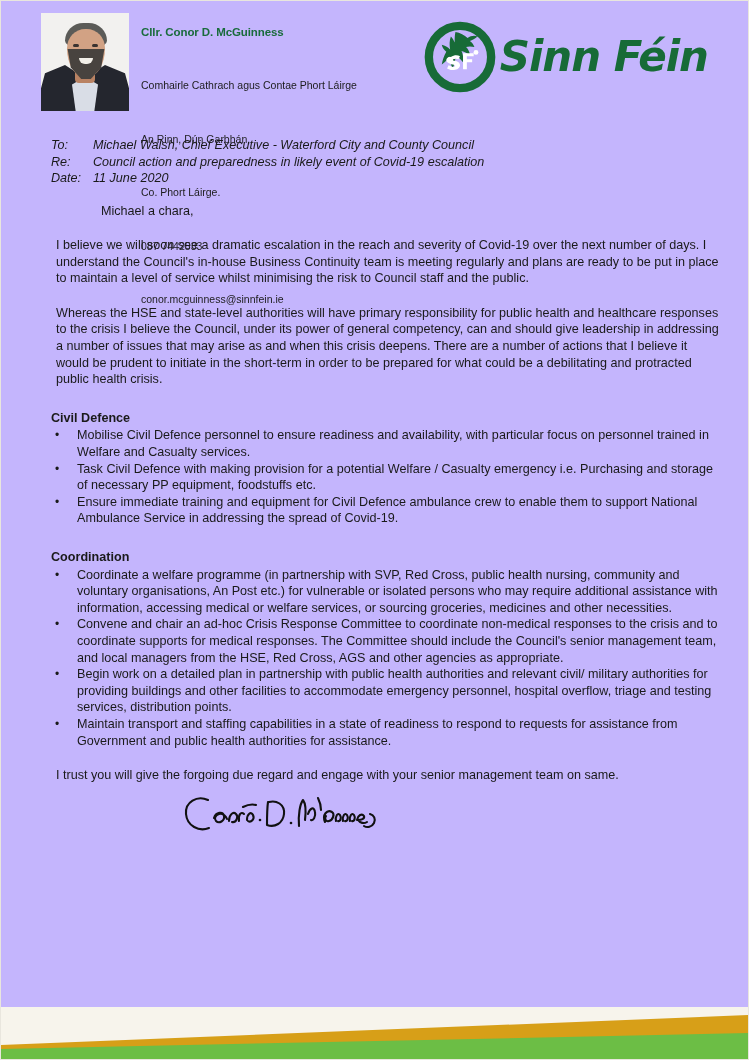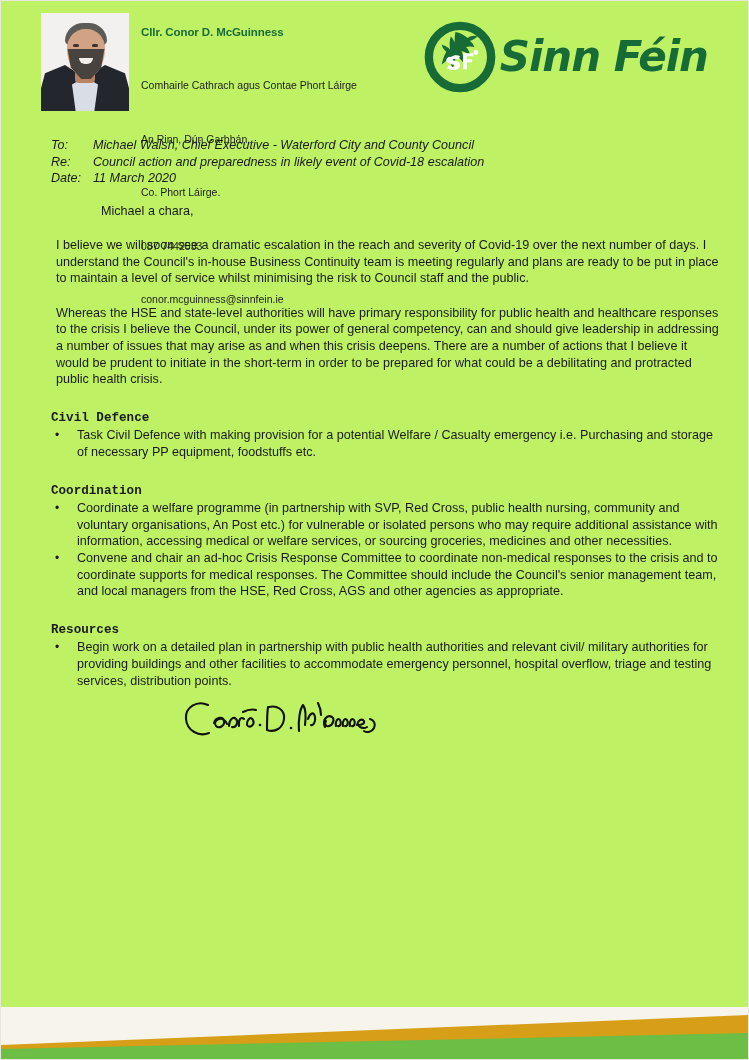--- a/index.html
+++ b/index.html
@@ -7,21 +7,21 @@
     padding: 0;
     background: #ffffff;
   }
   body {
     font-family: "Liberation Sans", sans-serif;
   }
   .page {
     position: relative;
     width: 749px;
     height: 1060px;
-    background: #bef264;
+    background: #c4b5fd;
     box-sizing: border-box;
     border: 1px solid #e9e6de;
     overflow: hidden;
   }
 
   
   .letterhead {
     position: absolute;
     left: 40px;
     top: 12px;
@@ -128,21 +128,20 @@
   }
   p.para {
     margin: 18px 0 0 5px;
     text-align: left;
   }
   h3.sec {
     margin: 22px 0 1px 0;
     font-size: 12.6px;
     font-weight: bold;
     line-height: 16.6px;
-    font-family: Liberation Mono, monospace;
   }
   ul.bullets { margin: 0; padding: 0; list-style: none; }
   ul.bullets li {
     position: relative;
     padding-left: 26px;
     margin: 0 0 0 0;
     line-height: 16.6px;
   }
   ul.bullets li::before {
     content: "\2022";
@@ -218,49 +217,52 @@
 
   <div class="content">
 
     <div class="meta">
       <div class="meta-row">
         <div class="meta-key">To:</div>
         <div class="meta-val">Michael Walsh, Chief Executive - Waterford City and County Council</div>
       </div>
       <div class="meta-row">
         <div class="meta-key">Re:</div>
-        <div class="meta-val">Council action and preparedness in likely event of Covid-18 escalation</div>
+        <div class="meta-val">Council action and preparedness in likely event of Covid-19 escalation</div>
       </div>
       <div class="meta-row">
         <div class="meta-key">Date:</div>
-        <div class="meta-val">11 March 2020</div>
+        <div class="meta-val">11 June 2020</div>
       </div>
     </div>
 
     <div class="salutation">Michael a chara,</div>
 
     <p class="para">I believe we will soon see a dramatic escalation in the reach and severity of Covid-19 over the next number of days. I understand the Council's in-house Business Continuity team is meeting regularly and plans are ready to be put in place to maintain a level of service whilst minimising the risk to Council staff and the public.</p>
     <p class="para">Whereas the HSE and state-level authorities will have primary responsibility for public health and healthcare responses to the crisis I believe the Council, under its power of general competency, can and should give leadership in addressing a number of issues that may arise as and when this crisis deepens. There are a number of actions that I believe it would be prudent to initiate in the short-term in order to be prepared for what could be a debilitating and protracted public health crisis.</p>
 
     <h3 class="sec">Civil Defence</h3>
     <ul class="bullets">
+      <li>Mobilise Civil Defence personnel to ensure readiness and availability, with particular focus on personnel trained in Welfare and Casualty services.</li>
       <li>Task Civil Defence with making provision for a potential Welfare / Casualty emergency i.e. Purchasing and storage of necessary PP equipment, foodstuffs etc.</li>
+      <li>Ensure immediate training and equipment for Civil Defence ambulance crew to enable them to support National Ambulance Service in addressing the spread of Covid-19.</li>
     </ul>
 
     <h3 class="sec">Coordination</h3>
     <ul class="bullets">
       <li>Coordinate a welfare programme (in partnership with SVP, Red Cross, public health nursing, community and voluntary organisations, An Post etc.) for vulnerable or isolated persons who may require additional assistance with information, accessing medical or welfare services, or sourcing groceries, medicines and other necessities.</li>
       <li>Convene and chair an ad-hoc Crisis Response Committee to coordinate non-medical responses to the crisis and to coordinate supports for medical responses. The Committee should include the Council's senior management team, and local managers from the HSE, Red Cross, AGS and other agencies as appropriate.</li>
     </ul>
 
-    <h3 class="sec">Resources</h3>
     <ul class="bullets">
       <li>Begin work on a detailed plan in partnership with public health authorities and relevant civil/ military authorities for providing buildings and other facilities to accommodate emergency personnel, hospital overflow, triage and testing services, distribution points.</li>
+      <li>Maintain transport and staffing capabilities in a state of readiness to respond to requests for assistance from Government and public health authorities for assistance.</li>
     </ul>
 
+    <p class="para closing">I trust you will give the forgoing due regard and engage with your senior management team on same.</p>
 
 
     <div class="sig-wrap">
       <svg width="200" height="46" viewBox="0 0 200 46">
         <g fill="none" stroke="#111111" stroke-width="2.1" stroke-linecap="round" stroke-linejoin="round">
           <path d="M27 10 C16 5 4 12 5 24 C6 36 18 42 28 38"></path>
           <path d="M33 28 C35 22 42 21 43 26 C44 31 38 34 35 31 C33 29 34 25 38 24 C42 23 45 26 46 29"></path>
           <path d="M48 31 C48 25 52 21 55 24 C58 27 55 33 51 32"></path>
           <path d="M58 31 C57 25 60 21 63 24"></path>
           <path d="M66 30 C66 24 70 21 72 25 C74 29 70 33 67 31"></path>

